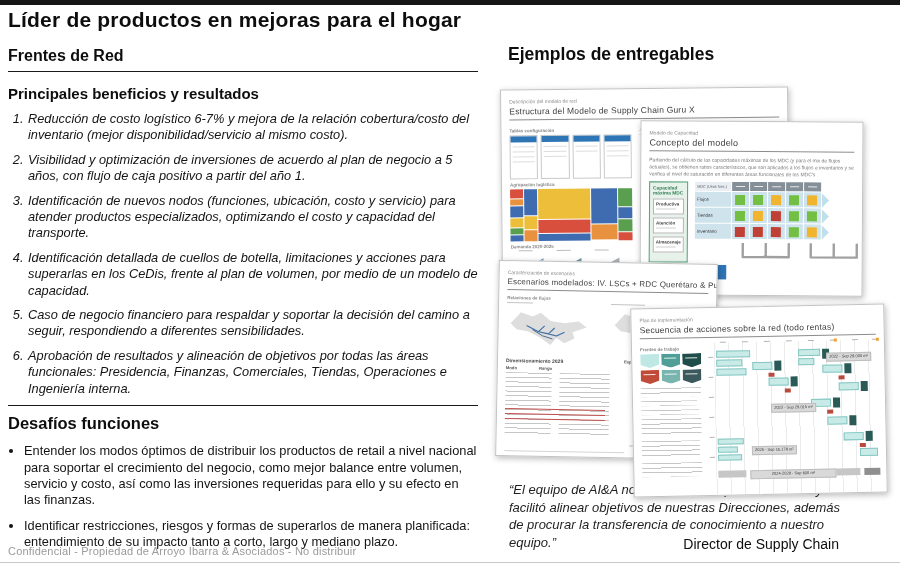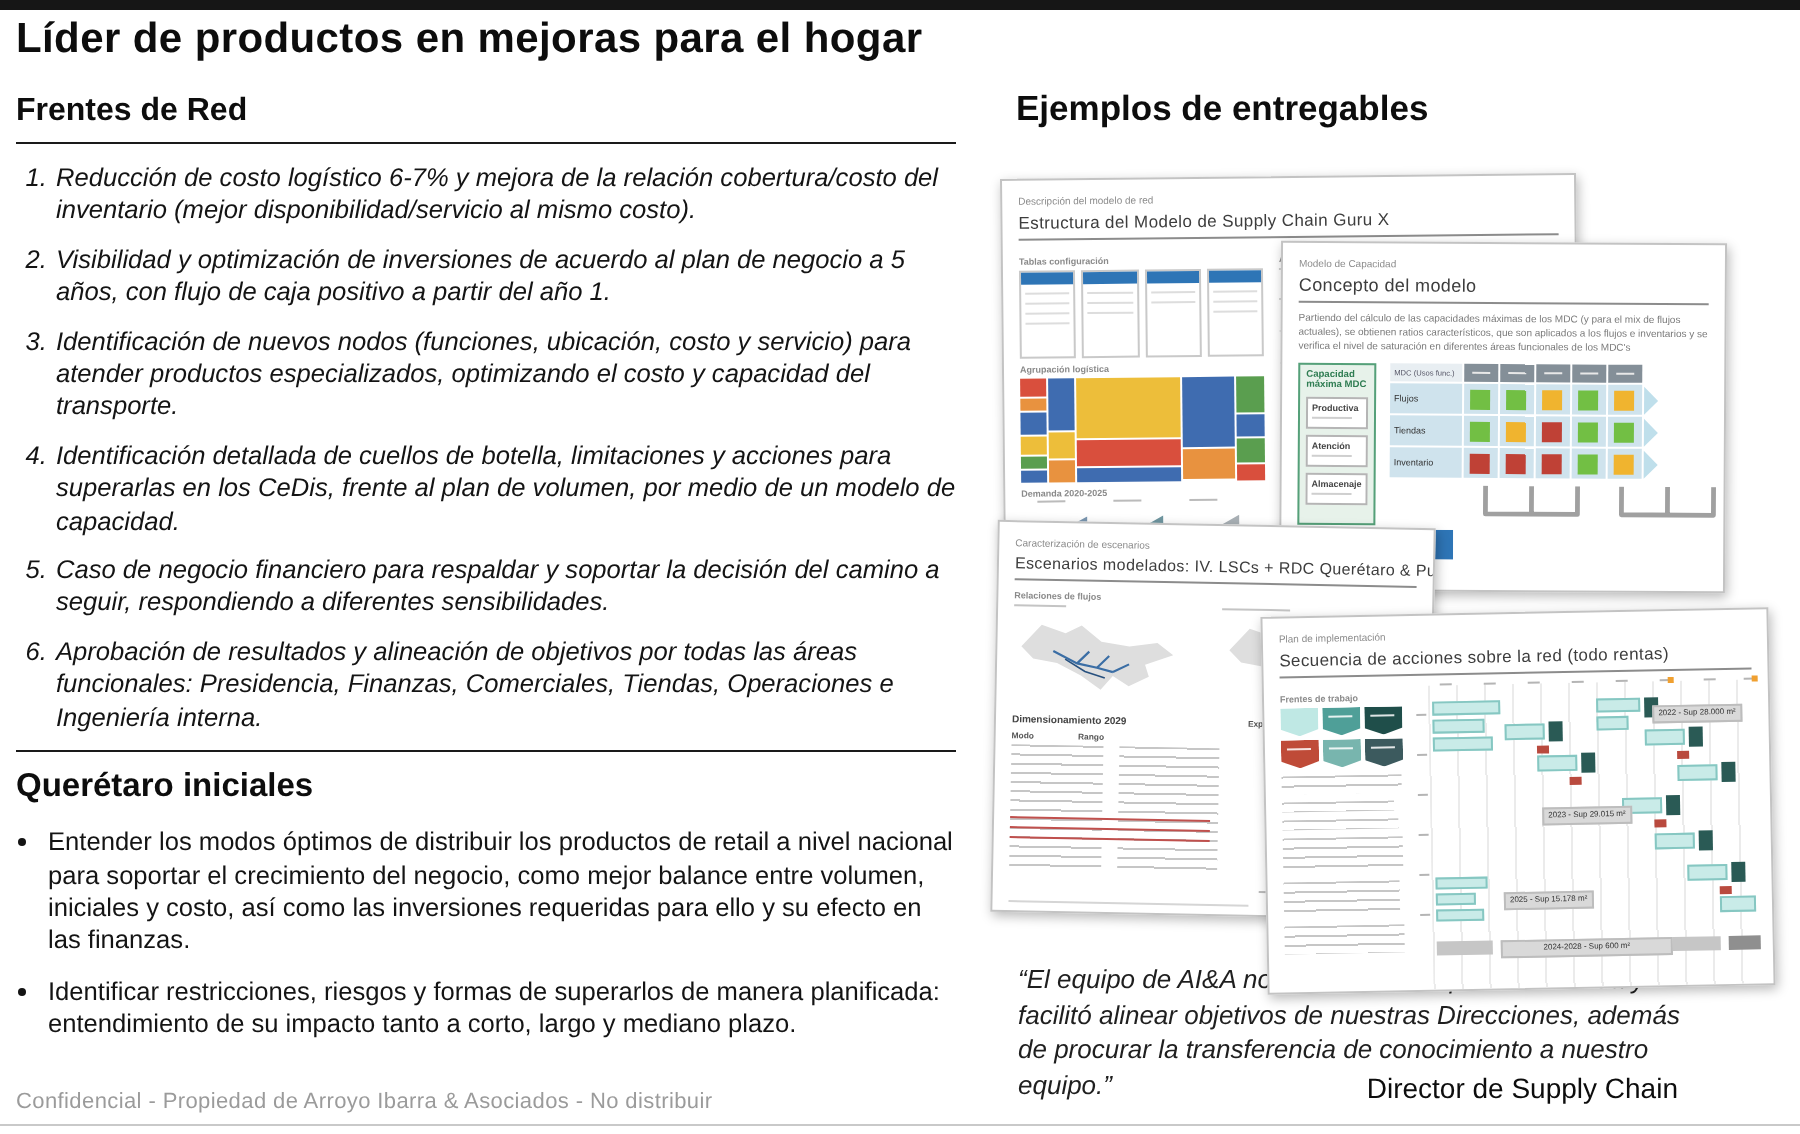--- a/index.html
+++ b/index.html
@@ -132,33 +132,34 @@
 </head>
 <body>
 
 <div class="topbar"></div>
 
 <div class="left-col">
   <h1 class="main-title">Líder de productos en mejoras para el hogar</h1>
   <h2 class="sub-title">Frentes de Red</h2>
   <hr class="rule">
 
+  <h3 class="section-head">Principales beneficios y resultados</h3>
   <ol class="benefits">
     <li>Reducción de costo logístico 6-7% y mejora de la relación cobertura/costo del inventario (mejor disponibilidad/servicio al mismo costo).</li>
     <li>Visibilidad y optimización de inversiones de acuerdo al plan de negocio a 5 años, con flujo de caja positivo a partir del año 1.</li>
     <li>Identificación de nuevos nodos (funciones, ubicación, costo y servicio) para atender productos especializados, optimizando el costo y capacidad del transporte.</li>
     <li>Identificación detallada de cuellos de botella, limitaciones y acciones para superarlas en los CeDis, frente al plan de volumen, por medio de un modelo de capacidad.</li>
     <li>Caso de negocio financiero para respaldar y soportar la decisión del camino a seguir, respondiendo a diferentes sensibilidades.</li>
     <li>Aprobación de resultados y alineación de objetivos por todas las áreas funcionales: Presidencia, Finanzas, Comerciales, Tiendas, Operaciones e Ingeniería interna.</li>
   </ol>
 
   <hr class="rule">
-  <h3 class="section-head2">Querétaro iniciales</h3>
+  <h3 class="section-head2">Desafíos funciones</h3>
   <ul class="challenges">
-    <li>Entender los modos óptimos de distribuir los productos de retail a nivel nacional para soportar el crecimiento del negocio, como mejor balance entre volumen, iniciales y costo, así como las inversiones requeridas para ello y su efecto en las finanzas.</li>
+    <li>Entender los modos óptimos de distribuir los productos de retail a nivel nacional para soportar el crecimiento del negocio, como mejor balance entre volumen, servicio y costo, así como las inversiones requeridas para ello y su efecto en las finanzas.</li>
     <li>Identificar restricciones, riesgos y formas de superarlos de manera planificada: entendimiento de su impacto tanto a corto, largo y mediano plazo.</li>
   </ul>
 </div>
 
 <div class="footer-note">Confidencial - Propiedad de Arroyo Ibarra &amp; Asociados - No distribuir</div>
 <div class="bottomline"></div>
 
 <div class="right-panel">
   <div class="deliv-head">Ejemplos de entregables</div>
 

